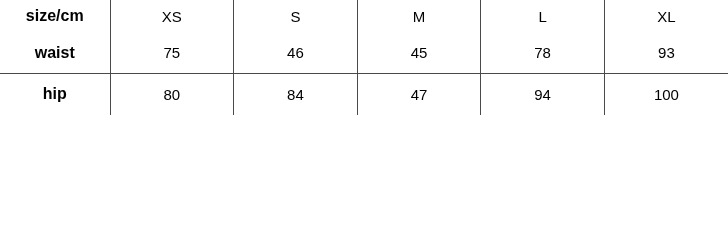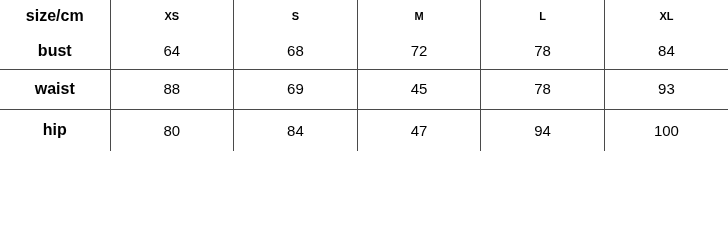--- a/index.html
+++ b/index.html
@@ -34,22 +34,22 @@
   }
   #size-chart-table tr > *:last-child {
     border-right: none;
   }
   #size-chart-table tr:last-child > * {
     border-bottom: none;
   }
 
   .hdr-row > * {
     height: 33px;
-    font-weight: bold;
-    font-size: 11px;
+    font-weight: normal;
+    font-size: 15px;
   }
   .hdr-row .row-label { font-size: 16px; }
 
   .row-label {
     font-weight: bold;
     font-size: 16px;
   }
   .cell-value {
     font-weight: normal;
     font-size: 15px;
@@ -79,32 +79,24 @@
     <tr class="hdr-row">
       <th class="row-label">size/cm</th>
       <th>XS</th>
       <th>S</th>
       <th>M</th>
       <th>L</th>
       <th>XL</th>
     </tr>
   </thead>
   <tbody>
-    <tr class="r-bust">
-      <td class="row-label">bust</td>
-      <td class="cell-value">64</td>
-      <td class="cell-value">68</td>
-      <td class="cell-value">72</td>
-      <td class="cell-value">78</td>
-      <td class="cell-value">84</td>
-    </tr>
     <tr class="r-waist">
       <td class="row-label">waist</td>
-      <td class="cell-value">88</td>
-      <td class="cell-value">69</td>
+      <td class="cell-value">75</td>
+      <td class="cell-value">46</td>
       <td class="cell-value">45</td>
       <td class="cell-value">78</td>
       <td class="cell-value">93</td>
     </tr>
     <tr class="r-hip">
       <td class="row-label">hip</td>
       <td class="cell-value">80</td>
       <td class="cell-value">84</td>
       <td class="cell-value">47</td>
       <td class="cell-value">94</td>

